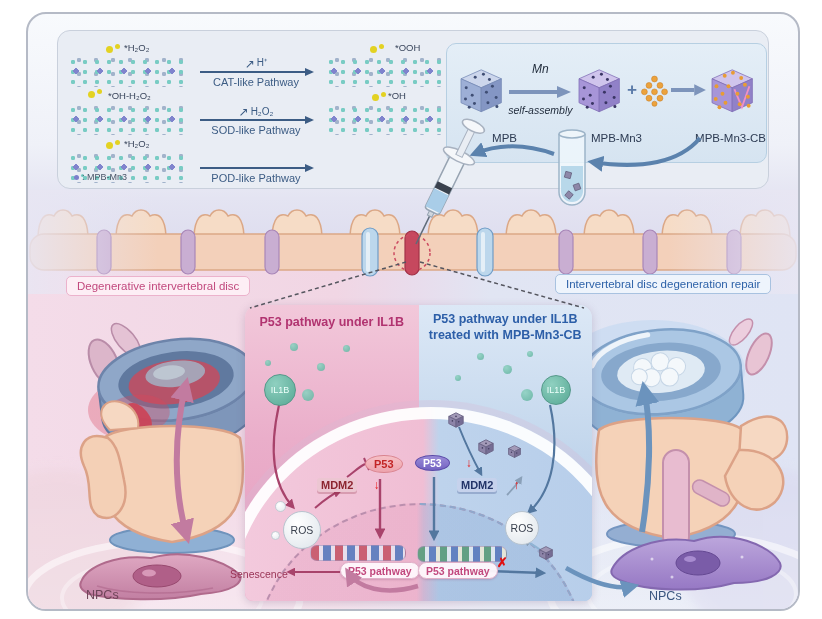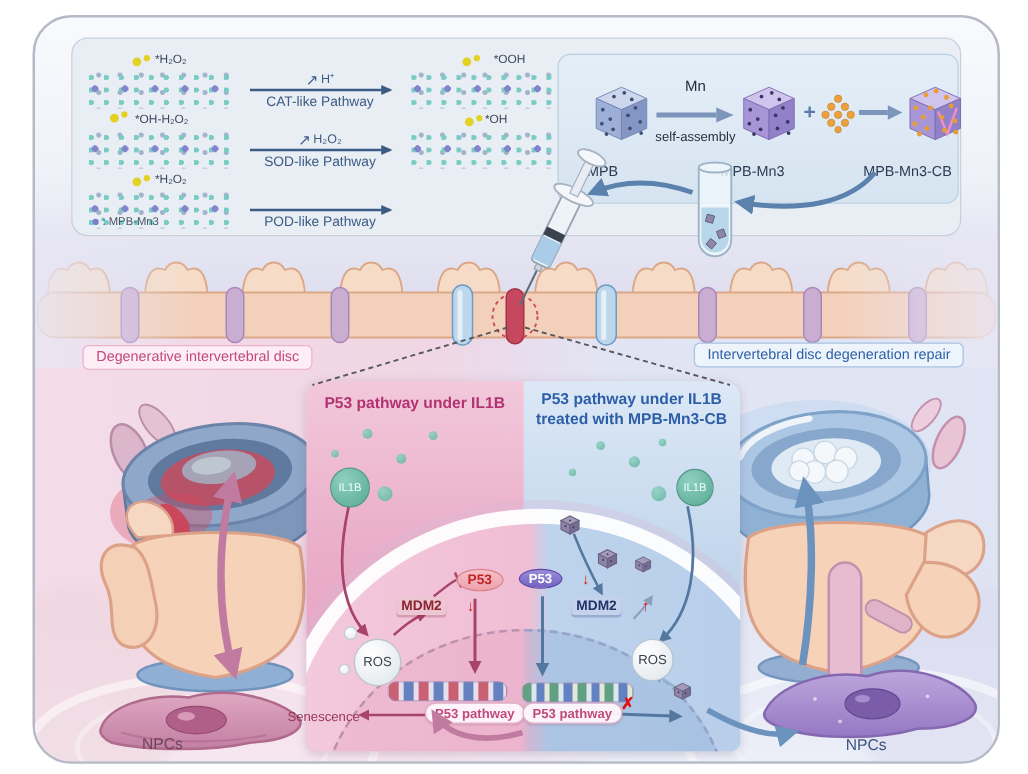--- a/index.html
+++ b/index.html
@@ -1,17 +1,17 @@
 <!DOCTYPE html>
 <html><head>
 <meta charset="utf-8">
 <style>
   html,body{margin:0;padding:0;background:#fff;font-family:"Liberation Sans",sans-serif;}
   #stage{position:relative;width:822px;height:619px;background:#fff;overflow:hidden;}
-  #frame{position:absolute;left:26px;top:12px;width:770px;height:595px;border:2px solid #b5bac6;border-radius:31px;overflow:hidden;
+  #frame{position:absolute;left:26px;top:12px;width:770px;height:595px;border:2px solid #b5bac6;border-radius:20px;overflow:hidden;
          background:linear-gradient(180deg,#f8fafd 0%,#eff1f8 22%,#e4e4f2 31%,#dddcee 40%,#e5e2f0 46%,#e8e4f1 50%);}
   .abs{position:absolute;}
   
   #toppanel{left:29px;top:16px;width:710px;height:157px;background:#e9edf4;border:1.5px solid #c9d0dc;border-radius:13px;}
   .chemrow{position:absolute;left:10px;width:380px;height:48px;display:flex;align-items:flex-end;gap:6px;}
   .mol-wrap{position:relative;width:118px;height:46px;flex:0 0 auto;}
   .mol{position:absolute;left:0;bottom:2px;width:118px;height:30px;border-radius:4px;
        background-image:
         radial-gradient(circle 4px at 6px 6px,#7b7fcb 70%,rgba(0,0,0,0) 72%),
         radial-gradient(circle 3px at 5px 5px,#74cbc2 70%,rgba(0,0,0,0) 72%),
@@ -25,26 +25,26 @@
   .no-top .arr-top{visibility:hidden;}
   .diag{font-size:12px;line-height:10px;color:#3c5c84;}
   .h-arrow{width:112px;height:0;border-top:2.2px solid #3c5c84;position:relative;margin-top:2px;}
   .h-arrow::after{content:'';position:absolute;right:-2px;top:-5.5px;width:0;height:0;border-left:9px solid #3c5c84;border-top:4.5px solid rgba(0,0,0,0);border-bottom:4.5px solid rgba(0,0,0,0);}
   .pw{font-size:11px;color:#3c5c84;margin-top:3px;text-align:center;white-space:nowrap;}
   #legend{position:absolute;left:16px;bottom:6px;font-size:9px;color:#4a5568;display:flex;align-items:center;gap:3px;}
   .lg-dot{width:5px;height:5px;border-radius:50%;background:#7b7fcb;box-shadow:6px -2px 0 -1px #74cbc2;}
   
   #synbox{left:388px;top:12px;width:319px;height:118px;border-radius:10px;border:1px solid #b6cfe2;
           background:linear-gradient(180deg,#e4eef7,#d6e4f1);}
-  .syn-row{position:absolute;left:24px;top:10px;width:303px;height:72px;display:flex;align-items:center;}
+  .syn-row{position:absolute;left:8px;top:10px;width:303px;height:72px;display:flex;align-items:center;font-style:italic;}
   .syn-arrow-wrap{position:relative;width:66px;height:60px;flex:0 0 auto;}
   .syn-lbl-top{position:absolute;top:2px;left:0;width:100%;text-align:center;font-size:12px;color:#1f2a3a;}
   .syn-lbl-bot{position:absolute;bottom:4px;left:50%;transform:translateX(-50%);font-size:10.5px;color:#1f2a3a;white-space:nowrap;z-index:3;}
   .plus{font-size:17px;font-weight:bold;color:#5a7aa8;flex:0 0 12px;text-align:center;}
-  .syn-labels span{position:absolute;top:88px;font-size:11.5px;color:#2c3a52;text-align:center;}
+  .syn-labels span{position:absolute;top:88px;font-size:11.5px;color:#2c3a52;text-align:right;}
   
   .banner{position:absolute;font-size:11.5px;padding:3px 10px;border-radius:5px;white-space:nowrap;z-index:30;}
   #banL{left:38px;top:262px;color:#c2497e;background:#fdeef5;border:1.2px solid #ecb2cc;}
   #banR{left:527px;top:260px;color:#2e62a8;background:#eef4fc;border:1.2px solid #a8c2e0;}
   
   #bottombg{left:0;top:248px;width:770px;height:347px;
      background:linear-gradient(90deg,#f4dce9 0%,#f1d6e4 40%,#e9dcec 50%,#e1e5f3 60%,#dfe4f4 100%);}
   #bottombg::after{content:'';position:absolute;inset:0;background:linear-gradient(180deg,rgba(255,255,255,0) 55%,rgba(255,255,255,.35) 100%);}
   
   #ppanel{left:217px;top:291px;width:347px;height:296px;border-radius:13px 13px 8px 8px;overflow:hidden;z-index:20;
@@ -73,21 +73,21 @@
   .pw-pill{position:relative;background:rgba(255,248,252,.95);border:1px solid #e0b0c8;border-radius:9px;padding:1.5px 7px;color:#c2497e;font-weight:bold;font-size:10.5px;box-shadow:0 1px 2px rgba(150,80,120,.3);}
   .cross{position:absolute;right:-11px;top:-8px;color:#e01010;font-weight:900;font-size:13px;}
   .ros{position:absolute;border-radius:50%;background:radial-gradient(circle at 35% 30%,#ffffff,#dde4ea);border:1.5px solid #b8c4cf;
        display:flex;align-items:center;justify-content:center;color:#3a414e;font-size:10.5px;font-weight:500;z-index:6;}
   .bub{position:absolute;border-radius:50%;background:radial-gradient(circle at 35% 30%,#fff,#e3e9ee);border:1px solid #c2ccd4;z-index:5;}
   .dna{position:absolute;height:14px;border-radius:7px;border:1px solid rgba(160,140,180,.6);z-index:5;opacity:.95;}
   .dna-l{background:repeating-linear-gradient(90deg,#c95c6e 0 8px,#e8e2ee 8px 12px,#5f7fc0 12px 20px,#e8e2ee 20px 24px);}
   .dna-r{background:repeating-linear-gradient(90deg,#5f9f7f 0 7px,#dfe8f0 7px 11px,#5f7fc0 11px 18px,#e8e8d8 18px 22px);}
   .mcube{position:absolute;z-index:6;}
   #senescence{left:202px;top:554px;font-size:10.5px;color:#993355;z-index:32;}
-  .npc-label{position:absolute;width:88px;text-align:center;font-size:12.5px;z-index:32;}
+  .npc-label{position:absolute;width:88px;font-size:12.5px;z-index:32;}
   #npcLabL{left:58px;top:574px;color:#6e4458;}
   #npcLabR{left:621px;top:575px;color:#3a557f;}
   .fadeL{left:0;top:176px;width:130px;height:104px;background:linear-gradient(90deg,rgba(232,230,243,.85),rgba(232,230,243,0));z-index:12;}
   .fadeR{right:0;top:176px;width:130px;height:104px;background:linear-gradient(270deg,rgba(232,230,243,.85),rgba(232,230,243,0));z-index:12;}
   svg{display:block;}
 </style>
 </head>
 <body>
 
 <div id="stage">

